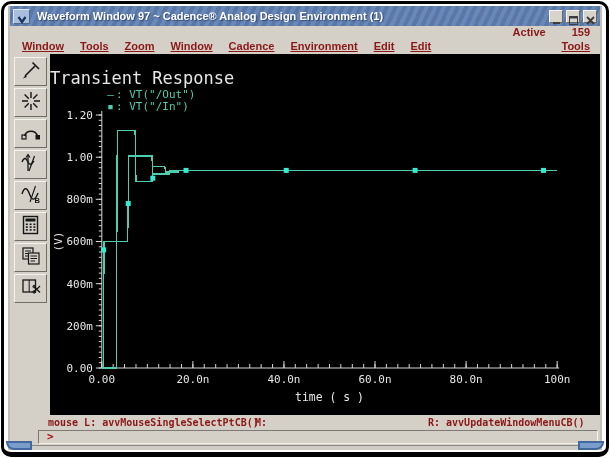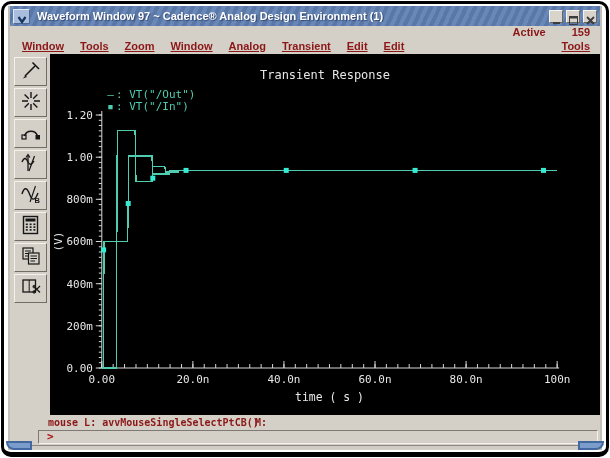--- a/index.html
+++ b/index.html
@@ -33,22 +33,22 @@
   .menu-help { margin-left:auto; }
 
   .content { flex:1; min-height:0; display:flex; background:#000; }
   .toolbar { width:40px; flex:none; background:#d4d0c8; padding:3px 2px 0 3px;
              display:flex; flex-direction:column; gap:2px; align-items:center; }
   .tool-btn { width:33px; height:29px; flex:none; background:#d4d0c8; border:1px solid;
               border-color:#f4f2ec #716c64 #716c64 #f4f2ec; display:grid; place-items:center; padding:0; }
 
   .plot { flex:1; min-width:0; position:relative; font-family:"DejaVu Sans Mono",monospace; }
   .plot svg.chart { position:absolute; inset:0; width:100%; height:100%; }
-  .plot-title { position:absolute; top:14px; left:0; right:0; text-align:center;
-                color:#e6e6e6; font-size:12px; }
+  .plot-title { position:absolute; top:14px; left:0; right:0; text-align:left;
+                color:#e6e6e6; font-size:17px; }
   .legend { position:absolute; left:55px; top:35px; }
   .legend-row { display:flex; font-size:11px; line-height:12px; white-space:pre; }
   .legend-glyph { width:11px; text-align:center; }
 
   .statusbar { height:15px; flex:none; position:relative; color:#8b1717;
                font-family:"DejaVu Sans Mono",monospace; font-size:10px; font-weight:bold; }
   .statusbar span { position:absolute; top:2px; white-space:nowrap; }
   .status-l { left:38px; } .status-m { left:245px; } .status-r { left:418px; }
 
   .promptbar { height:14px; flex:none; margin:0 2px 0 28px; background:#d4d0c8;
@@ -100,22 +100,22 @@
     <div class="activebar">
       <span>Active</span>
       <span>159</span>
     </div>
 
     <div class="menubar" id="menubar">
       <div class="menu-item">Window</div>
         <div class="menu-item">Tools</div>
         <div class="menu-item">Zoom</div>
         <div class="menu-item">Window</div>
-        <div class="menu-item">Analog</div>
-        <div class="menu-item">Transient</div>
+        <div class="menu-item">Cadence</div>
+        <div class="menu-item">Environment</div>
         <div class="menu-item">Edit</div>
         <div class="menu-item">Edit</div>
         <div class="menu-item menu-help">Tools</div>
     </div>
 
     <div class="content">
       <div class="toolbar" id="toolbar">
           <button class="tool-btn">
             <span><svg width="24" height="22" viewBox="0 0 24 22">
                 <path d="M6 17 L16 7" stroke="#161616" stroke-width="1.6" fill="none"></path>
@@ -322,20 +322,21 @@
         <div class="legend" id="legend">
             <div class="legend-row" style="color: rgb(78, 205, 176);"><span class="legend-glyph">–</span><span>: </span><span>VT("/Out")</span></div>
             <div class="legend-row" style="color: rgb(78, 205, 176);"><span class="legend-glyph">▪</span><span>: </span><span>VT("/In")</span></div>
           </div>
       </div>
     </div>
 
     <div class="statusbar">
       <span class="status-l">mouse L: avvMouseSingleSelectPtCB()</span>
       <span class="status-m">M:</span>
+      <span class="status-r">R: avvUpdateWindowMenuCB()</span>
     </div>
 
     <div class="promptbar">
       <span>&gt;</span>
     </div>
 
     <div class="bottombar">
       <div class="bar"></div>
       <div class="grip grip-l"></div>
       <div class="grip grip-r"></div>

